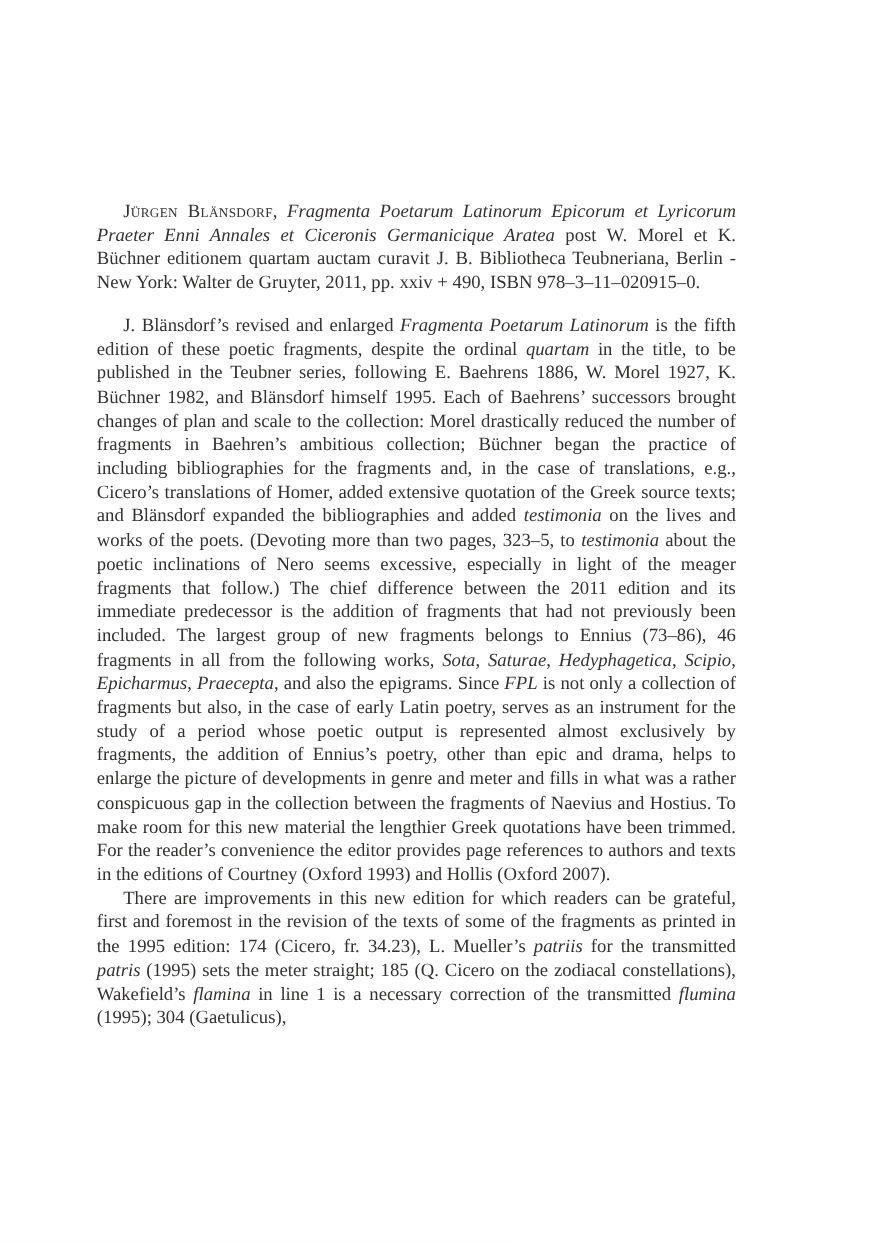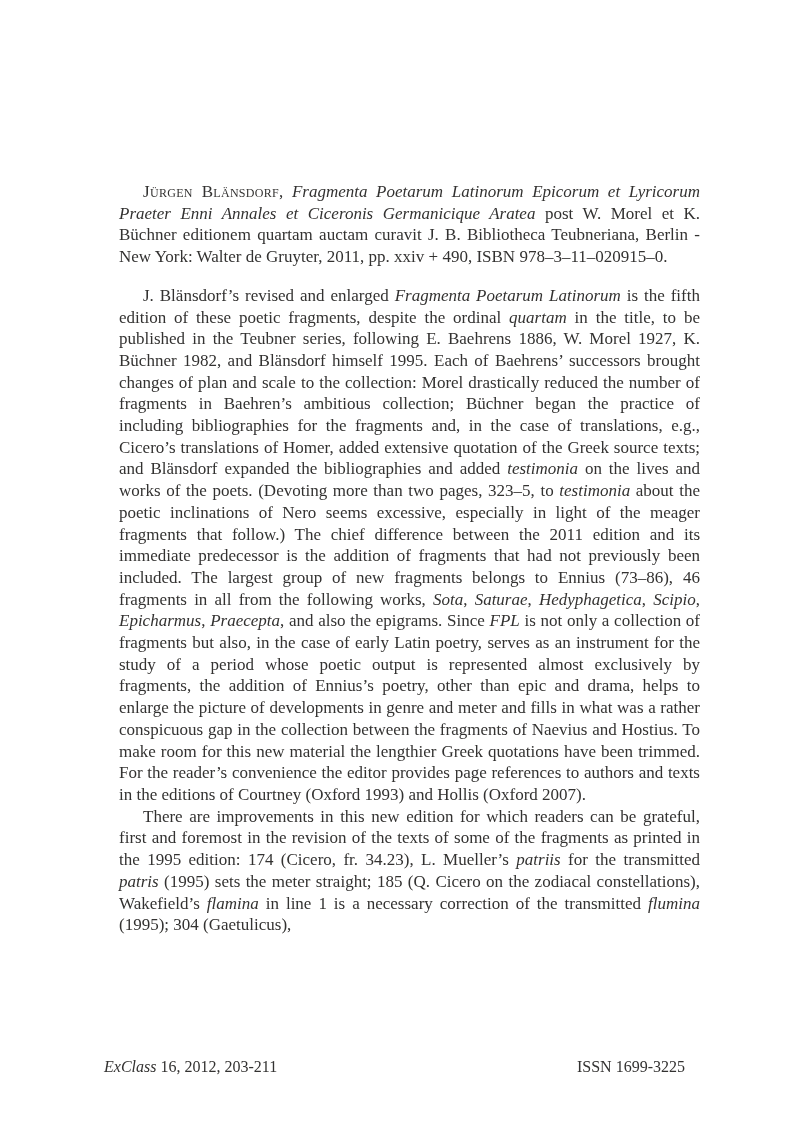--- a/index.html
+++ b/index.html
@@ -12,21 +12,21 @@
     width: 800px;
     height: 1129px;
     margin: 0 auto;
     background: #ffffff;
     overflow: hidden;
     font-family: "Liberation Serif", "DejaVu Serif", serif;
     color: #333231;
   }
   .content {
     position: absolute;
-    left: 119px;
+    left: 88px;
     top: 181px;
     width: 581px;
     font-size: 17px;
     line-height: 21.7px;
     text-align: justify;
   }
   .citation {
     margin: 0 0 17px 0;
     text-indent: 24px;
   }
@@ -60,18 +60,14 @@
   <div class="content">
 
     <p class="citation"><span class="seg-smallcaps">Jürgen Blänsdorf</span><span class="seg-normal">, </span><span class="seg-italic">Fragmenta Poetarum Latinorum Epicorum et Lyricorum Praeter Enni Annales et Ciceronis Germanicique Aratea</span><span class="seg-normal"> post W. Morel et K. Büchner editionem quartam auctam curavit J. B. Bibliotheca Teubneriana, Berlin - New York: Walter de Gruyter, 2011, pp. xxiv + 490, ISBN 978–3–11–020915–0.</span></p>
 
     <p class="para"><span class="seg-normal">J. Blänsdorf’s revised and enlarged </span><span class="seg-italic">Fragmenta Poetarum Latinorum</span><span class="seg-normal"> is the fifth edition of these poetic fragments, despite the ordinal </span><span class="seg-italic">quartam</span><span class="seg-normal"> in the title, to be published in the Teubner series, following E. Baehrens 1886, W. Morel 1927, K. Büchner 1982, and Blänsdorf himself 1995. Each of Baehrens’ successors brought changes of plan and scale to the collection: Morel drastically reduced the number of fragments in Baehren’s ambitious collection; Büchner began the practice of including bibliographies for the fragments and, in the case of translations, e.g., Cicero’s translations of Homer, added extensive quotation of the Greek source texts; and Blänsdorf expanded the bibliographies and added </span><span class="seg-italic">testimonia</span><span class="seg-normal"> on the lives and works of the poets. (Devoting more than two pages, 323–5, to </span><span class="seg-italic">testimonia</span><span class="seg-normal"> about the poetic inclinations of Nero seems excessive, especially in light of the meager fragments that follow.) The chief difference between the 2011 edition and its immediate predecessor is the addition of fragments that had not previously been included. The largest group of new fragments belongs to Ennius (73–86), 46 fragments in all from the following works, </span><span class="seg-italic">Sota</span><span class="seg-normal">, </span><span class="seg-italic">Saturae</span><span class="seg-normal">, </span><span class="seg-italic">Hedyphagetica</span><span class="seg-normal">, </span><span class="seg-italic">Scipio</span><span class="seg-normal">, </span><span class="seg-italic">Epicharmus</span><span class="seg-normal">, </span><span class="seg-italic">Praecepta</span><span class="seg-normal">, and also the epigrams. Since </span><span class="seg-italic">FPL</span><span class="seg-normal"> is not only a collection of fragments but also, in the case of early Latin poetry, serves as an instrument for the study of a period whose poetic output is represented almost exclusively by fragments, the addition of Ennius’s poetry, other than epic and drama, helps to enlarge the picture of developments in genre and meter and fills in what was a rather conspicuous gap in the collection between the fragments of Naevius and Hostius. To make room for this new material the lengthier Greek quotations have been trimmed. For the reader’s convenience the editor provides page references to authors and texts in the editions of Courtney (Oxford 1993) and Hollis (Oxford 2007).</span></p>
 
     <p class="para"><span class="seg-normal">There are improvements in this new edition for which readers can be grateful, first and foremost in the revision of the texts of some of the fragments as printed in the 1995 edition: 174 (Cicero, fr. 34.23), L. Mueller’s </span><span class="seg-italic">patriis</span><span class="seg-normal"> for the transmitted </span><span class="seg-italic">patris</span><span class="seg-normal"> (1995) sets the meter straight; 185 (Q. Cicero on the zodiacal constellations), Wakefield’s </span><span class="seg-italic">flamina</span><span class="seg-normal"> in line 1 is a necessary correction of the transmitted </span><span class="seg-italic">flumina</span><span class="seg-normal"> (1995); 304 (Gaetulicus),</span></p>
 
   </div>
 
-  <div class="footer">
-    <span><span class="seg-italic">ExClass</span><span class="seg-normal"> 16, 2012, 203-211</span></span>
-    <span>ISSN 1699-3225</span>
-  </div>
 
 </div>
 
 </body></html>

